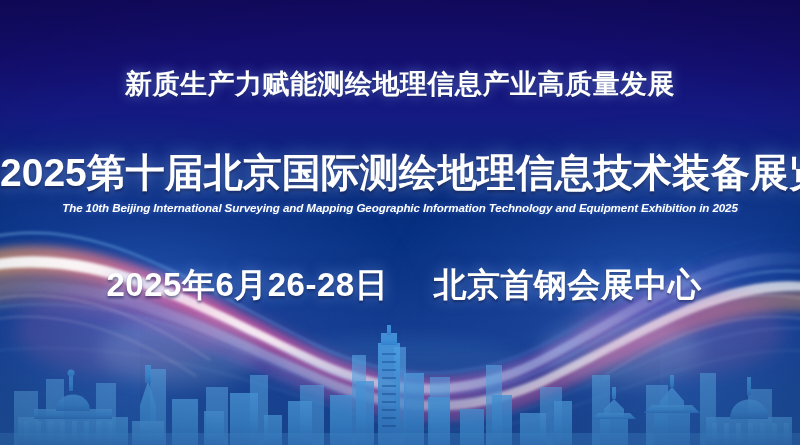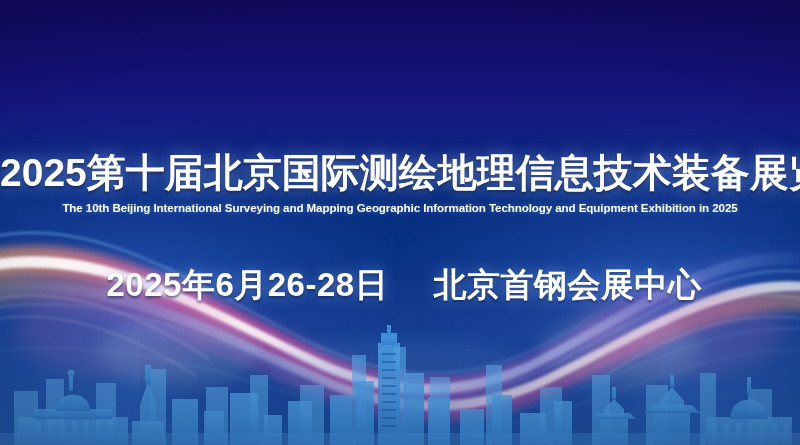--- a/index.html
+++ b/index.html
@@ -120,20 +120,21 @@
   .line-subtitle {
     position: absolute;
     left: 0; right: 0;
     top: 201px;
     font-size: 11.6px;
     font-weight: bold;
     color: #ffffff;
     letter-spacing: -0.1px;
     text-shadow: 0 0 6px rgba(120,170,255,0.5);
     white-space: nowrap;
+    font-style: italic;
   }
   .line-date {
     position: absolute;
     left: 8px; right: 0;
     top: 263px;
     font-size: 33px;
     font-weight: bold;
     color: #ffffff;
     letter-spacing: 0.5px;
     text-shadow: 0 0 14px rgba(150,190,255,0.55), 0 2px 3px rgba(0,10,50,0.6);
@@ -362,20 +363,21 @@
         <rect x="784" y="98" width="5" height="22"></rect>
       </g>
 
       <rect x="0" y="108" width="800" height="12" fill="#4aa0e6" opacity="0.35"></rect>
     </svg>
   </div>
 
   <div class="bg-vignette"></div>
 
   <div class="text-layer">
+    <div class="line-tagline">新质生产力赋能测绘地理信息产业高质量发展</div>
 
     <div class="line-title">2025第十届北京国际测绘地理信息技术装备展览会</div>
 
     <div class="line-subtitle">The 10th Beijing International Surveying and Mapping Geographic Information Technology and Equipment Exhibition in 2025</div>
 
     <div class="line-date">
       <span>2025年6月26-28日</span>
       <span class="date-gap"></span>
       <span>北京首钢会展中心</span>
     </div>

